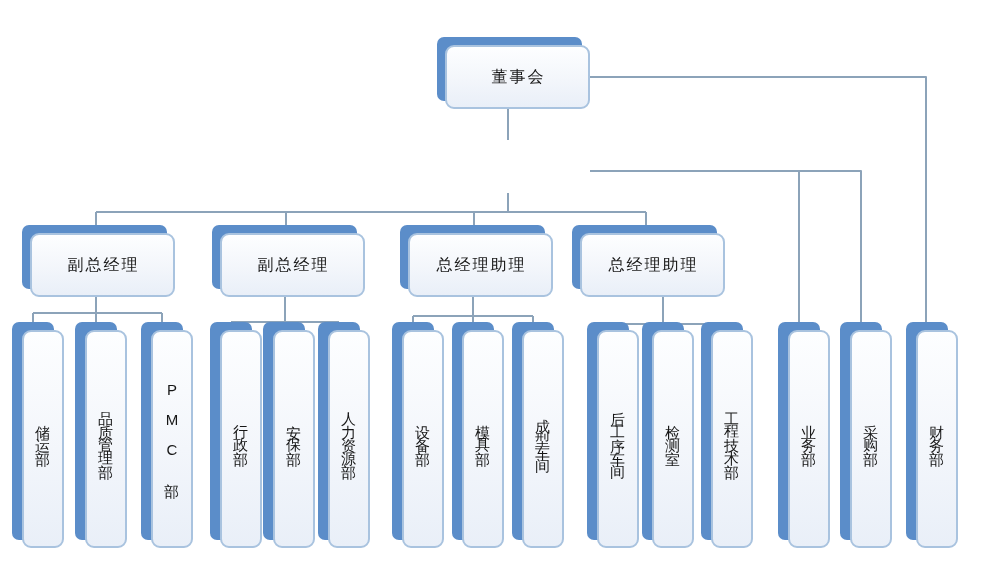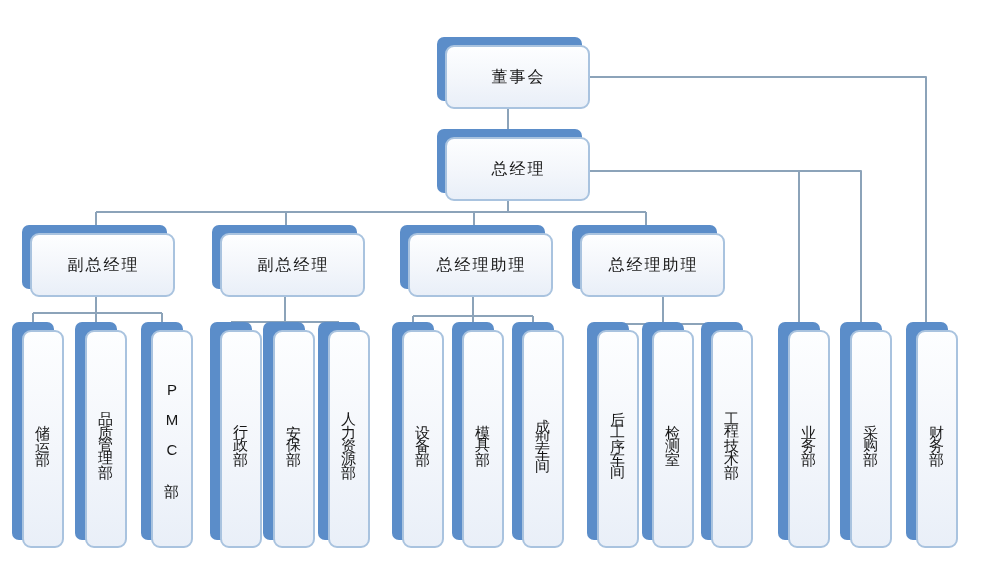--- a/index.html
+++ b/index.html
@@ -61,26 +61,20 @@
     </g>
   </svg>
 
   <div class="node h" style="left:437px;top:37px">
     <div class="shadow"></div>
     <div class="face">
       <span class="label">董事会</span>
     </div>
   </div>
 
-  <div class="node h" style="left:437px;top:129px">
-    <div class="shadow"></div>
-    <div class="face">
-      <span class="label">总经理</span>
-    </div>
-  </div>
 
   <div class="node h" style="left:22px;top:225px">
     <div class="shadow"></div>
     <div class="face">
       <span class="label">副总经理</span>
     </div>
   </div>
 
   <div class="node h" style="left:212px;top:225px">
     <div class="shadow"></div>

